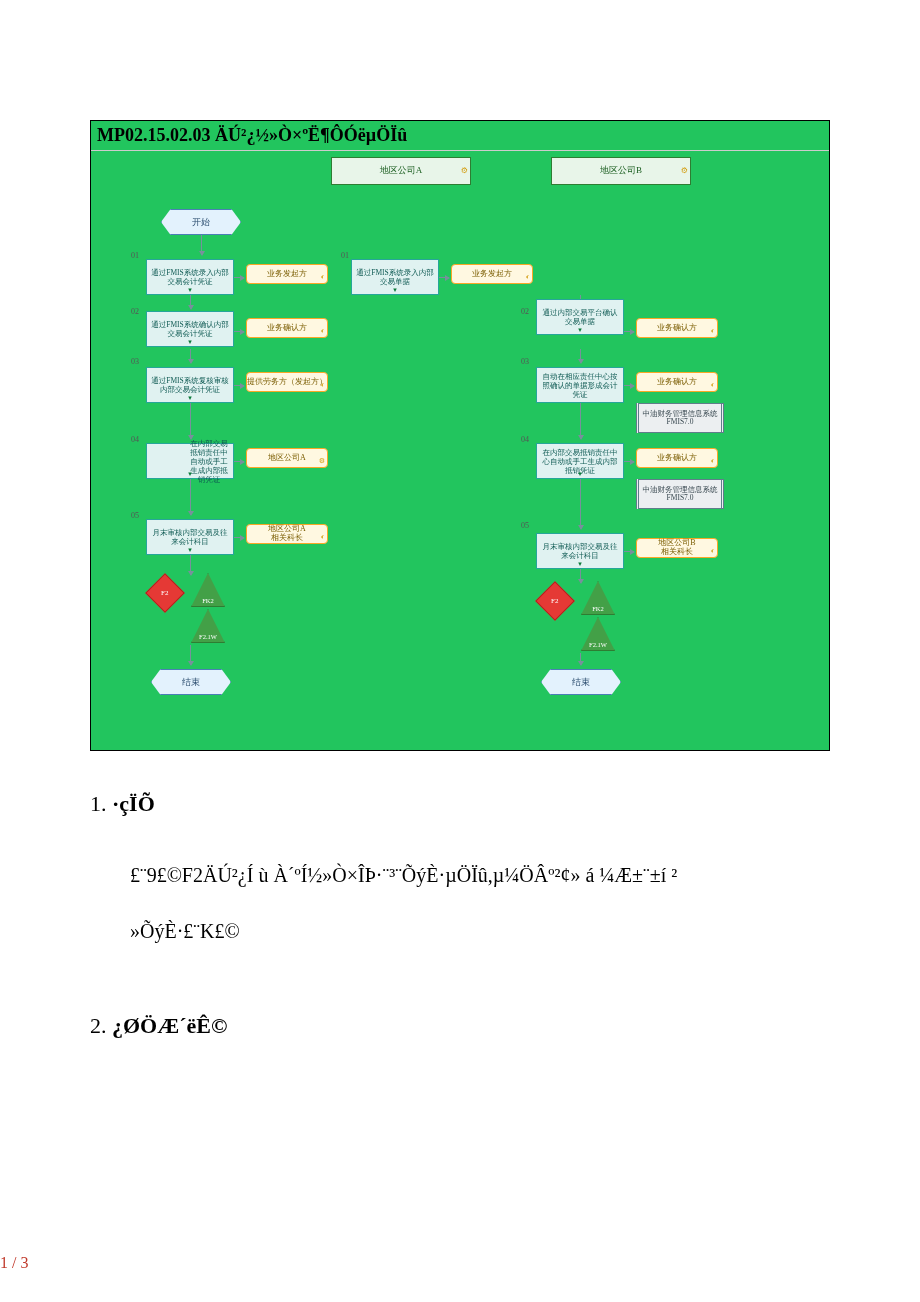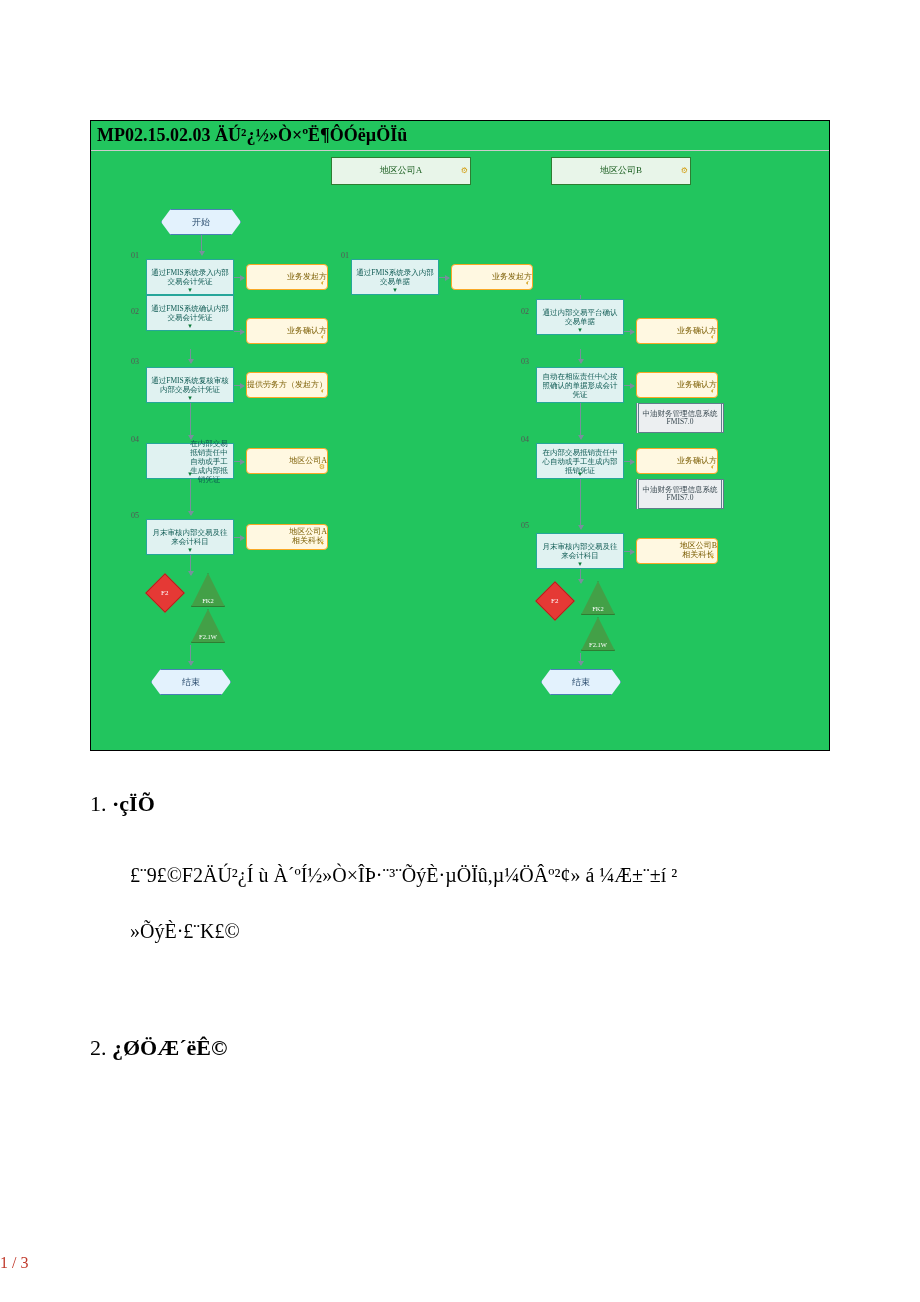--- a/index.html
+++ b/index.html
@@ -83,30 +83,30 @@
     position: absolute;
     bottom: 0;
     left: 50%;
     transform: translateX(-50%);
     font-size: 7px;
     color: #0b7a3a;
   }
   .role {
     position: absolute;
     width: 82px;
-    height: 26px;
+    height: 20px;
     background: #fff8e1;
     border: 1px solid #f9a825;
     border-radius: 4px;
     font-size: 8px;
     color: #7a5c00;
     text-align: center;
     display: flex;
     align-items: center;
-    justify-content: flex-end;
+    justify-content: center;
     line-height: 1.1;
   }
   .role .ricn {
     position: absolute; right: 2px; bottom: 1px; font-size: 7px; color: #d4a017;
   }
   .sys {
     position: absolute;
     width: 88px;
     height: 30px;
     background: #eceff1;
@@ -226,21 +226,21 @@
           <span class="mark">▾</span>
         </div>
       <div class="arrow arrow-h" style="left:348px; top:126px; width:10px;"></div>
       <div class="role" style="left:360px; top:113px;">
           <span>业务发起方</span>
           <span class="ricn">◐</span>
         </div>
 
       <div class="arrow arrow-v" style="left:99px; top:144px; height:14px;"></div>
       <div class="num" style="left:40px; top:156px;">02</div>
-      <div class="task" style="left:55px; top:144px;">
+      <div class="task" style="left:55px; top:160px;">
           <span>通过FMIS系统确认内部交易会计凭证</span>
           <span class="mark">▾</span>
         </div>
       <div class="arrow arrow-h" style="left:143px; top:180px; width:10px;"></div>
       <div class="role" style="left:155px; top:167px;">
           <span>业务确认方</span>
           <span class="ricn">◐</span>
         </div>
 
       <div class="arrow arrow-v" style="left:99px; top:198px; height:14px;"></div>
@@ -359,20 +359,20 @@
 
   <div class="section-heading">
     <span class="num-part">1.</span>
     <span class="bold-part">·çÏÕ</span>
   </div>
   <div class="body-text">
     <div>£¨9£©F2ÄÚ²¿Í ù À´ºÍ½»Ò×ÎÞ·¨³¨ÕýÈ·µÖÏû,µ¼ÖÂº²¢» á ¼Æ±¨±í ²</div>
     <div>»ÕýÈ·£¨K£©</div>
   </div>
 
-  <div class="section-heading" style="margin-top:76px;">
+  <div class="section-heading" style="margin-top:54px;">
     <span class="num-part">2.</span>
     <span class="bold-part">¿ØÖÆ´ëÊ©</span>
   </div>
 
   <div class="page-num">1 / 3</div>
 
 </div>
 
 </body></html>

